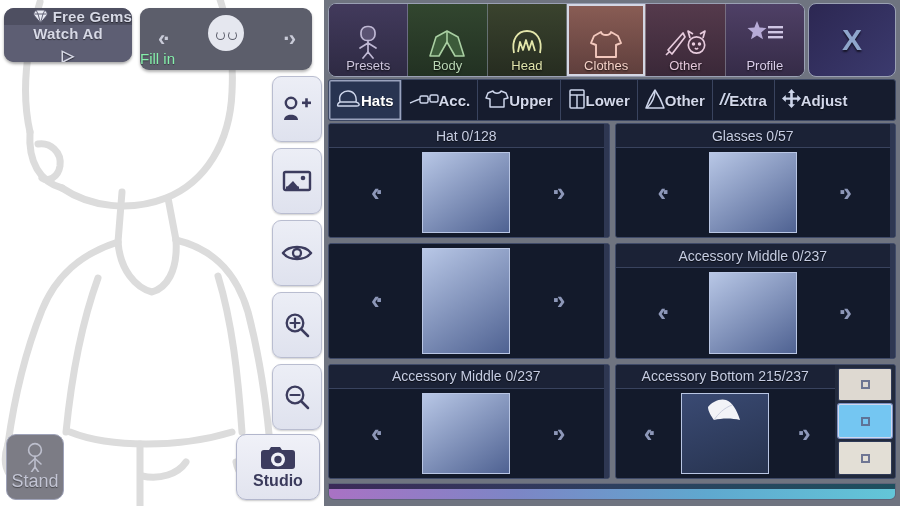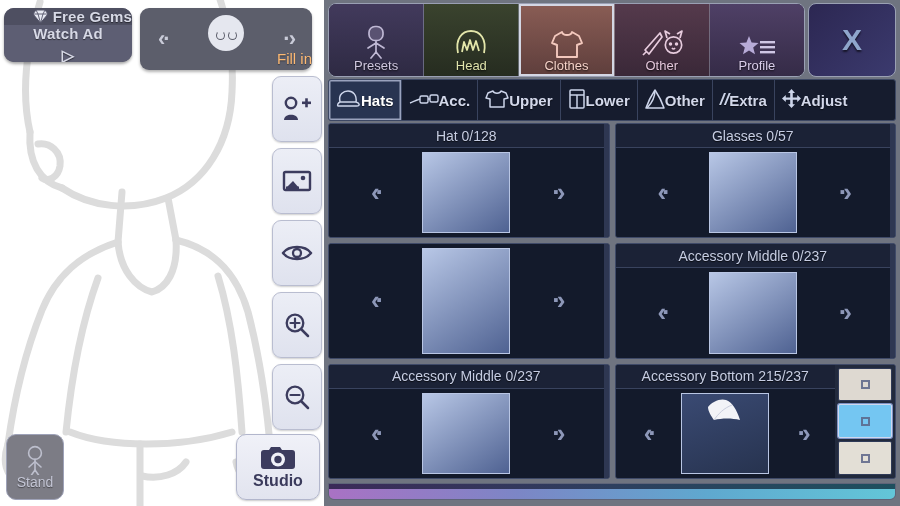--- a/index.html
+++ b/index.html
@@ -47,42 +47,42 @@
   #fillin .face{
     position:absolute; left:50%; top:7px; transform:translateX(-50%);
     width:36px; height:36px; border-radius:50%; background:#e5e7ef;
     display:flex; align-items:center; justify-content:center; gap:3px;
   }
   #fillin .face .eye{
     width:9px; height:9px; border:1.6px solid #5c5e6b; border-radius:50%;
     border-top-color:transparent; margin-top:4px;
   }
   #fillin .cap{
-    position:absolute; left:0; right:0; bottom:3px; text-align:right;
-    color:#fdba74; font-size:15px; text-shadow:0 1px 1px rgba(0,0,0,.4);
+    position:absolute; left:0; right:0; bottom:3px; text-align:left;
+    color:#86efac; font-size:15px; text-shadow:0 1px 1px rgba(0,0,0,.4);
   }
 
   
   #rail{ position:absolute; left:272px; top:76px; width:50px; }
   .tool{
     width:50px; height:66px; margin-bottom:6px;
     background:linear-gradient(180deg,#eceef6,#dfe2ee);
     border:1.5px solid #b9bdd0; border-radius:9px;
     display:flex; align-items:center; justify-content:center;
     box-shadow:0 1px 2px rgba(0,0,0,.2);
   }
   .tool svg{ display:block; }
 
   
   #stand{
     position:absolute; left:6px; bottom:6px; width:58px; height:66px;
     background:#7c7c85; border:1.5px solid #9ea2b8; border-radius:10px;
     display:flex; flex-direction:column; align-items:center; justify-content:center;
   }
-  #stand .lab{ color:#c3c5d4; font-size:14px; text-shadow:0 1px 1px rgba(0,0,0,.45); margin-top:-1px; }
+  #stand .lab{ color:#c3c5d4; font-size:18px; text-shadow:0 1px 1px rgba(0,0,0,.45); margin-top:-1px; }
 
   
   #studio{
     position:absolute; right:4px; bottom:6px; width:84px; height:66px;
     background:linear-gradient(180deg,#f0f1f8,#e2e4ef);
     border:1.5px solid #b2b6cc; border-radius:10px;
     display:flex; flex-direction:column; align-items:center; justify-content:center; gap:1px;
     box-shadow:0 1px 2px rgba(0,0,0,.22);
   }
   #studio .lab{ color:#3b3b5c; font-size:16px; font-weight:bold; }
@@ -302,20 +302,29 @@
           <svg width="30" height="34" viewBox="0 0 30 34" fill="none" stroke="#bfb8d4" stroke-width="1.7" stroke-linecap="round">
             <rect x="8" y="1.5" width="14" height="14" rx="6" fill="#5a5272"></rect>
             <path d="M15 15.5 V27"></path>
               <path d="M15 18 L7 23 M15 18 L23 23"></path>
             <path d="M15 27 L10 33 M15 27 L20 33"></path>
           </svg>
         </span>
         <span class="tl" style="color:#cfc7df">Presets</span>
       </div>
 
+      <div class="tab" style="background:linear-gradient(180deg,#32462f,#223122);">
+        <span class="ti">
+          <svg width="38" height="30" viewBox="0 0 38 30" fill="#3c5b3a" stroke="#a9cfa2" stroke-width="1.6" stroke-linejoin="round">
+            <path d="M19 2 L30 8 L36 27 L27 27 L19 13 L11 27 L2 27 L8 8 Z"></path>
+            <path d="M19 2 L19 13"></path>
+          </svg>
+        </span>
+        <span class="tl" style="color:#b9d6b4">Body</span>
+      </div>
 
       <div class="tab" style="background:linear-gradient(180deg,#3a432e,#262c20);">
         <span class="ti">
           <svg width="34" height="30" viewBox="0 0 34 30" fill="none" stroke="#e3e6aa" stroke-width="1.8" stroke-linejoin="round">
             <path d="M4 24 C1 10 8 2 17 2 C26 2 33 10 30 24"></path>
             <path d="M8 23 L10 13 L13 21 L16 11 L19 21 L22 12 L25 22"></path>
           </svg>
         </span>
         <span class="tl" style="color:#dfe3ab">Head</span>
       </div>
@@ -336,21 +345,21 @@
             <path d="M27 9 L25 2 L30 5 M40 9 L42 2 L37 5"></path>
             <circle cx="33.5" cy="16" r="8.2"></circle>
             <circle cx="30.5" cy="15" r=".9" fill="#e7cbdd"></circle>
               <circle cx="36.5" cy="15" r=".9" fill="#e7cbdd"></circle>
             <path d="M32 19 Q33.5 21 35 19"></path>
           </svg>
         </span>
         <span class="tl" style="color:#e3c6da">Other</span>
       </div>
 
-      <div class="tab" style="background:linear-gradient(180deg,#4f4066,#352b47);">
+      <div class="tab" style="background:linear-gradient(180deg,#4f4066,#352b47);justify-content:space-between;">
         <span class="ti">
           <svg width="40" height="26" viewBox="0 0 40 26">
             <path d="M12 3 L14.6 9.6 L21.5 10 L16.2 14.5 L18 21.2 L12 17.4 L6 21.2 L7.8 14.5 L2.5 10 L9.4 9.6 Z" fill="#b7abd7"></path>
             <rect x="23" y="8" width="15" height="2.4" fill="#cfc6e4"></rect>
             <rect x="23" y="13" width="15" height="2.4" fill="#cfc6e4"></rect>
             <rect x="23" y="18" width="15" height="2.4" fill="#cfc6e4"></rect>
           </svg>
         </span>
         <span class="tl" style="color:#d9cdea">Profile</span>
       </div>

